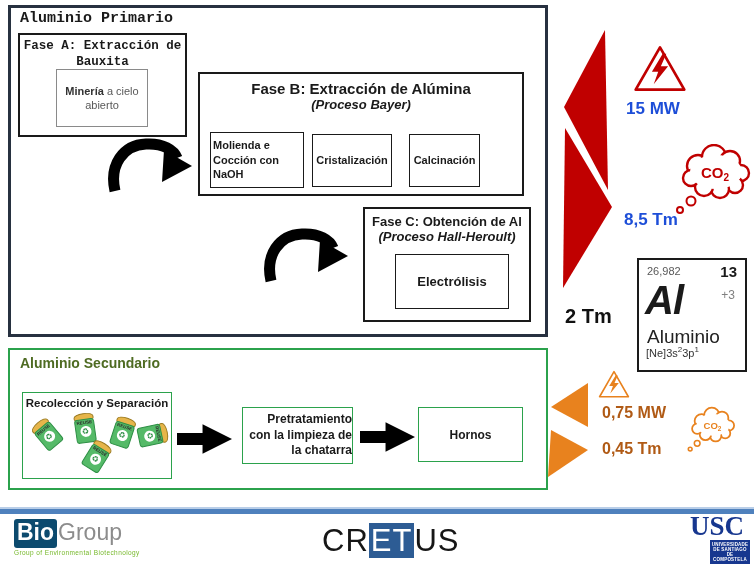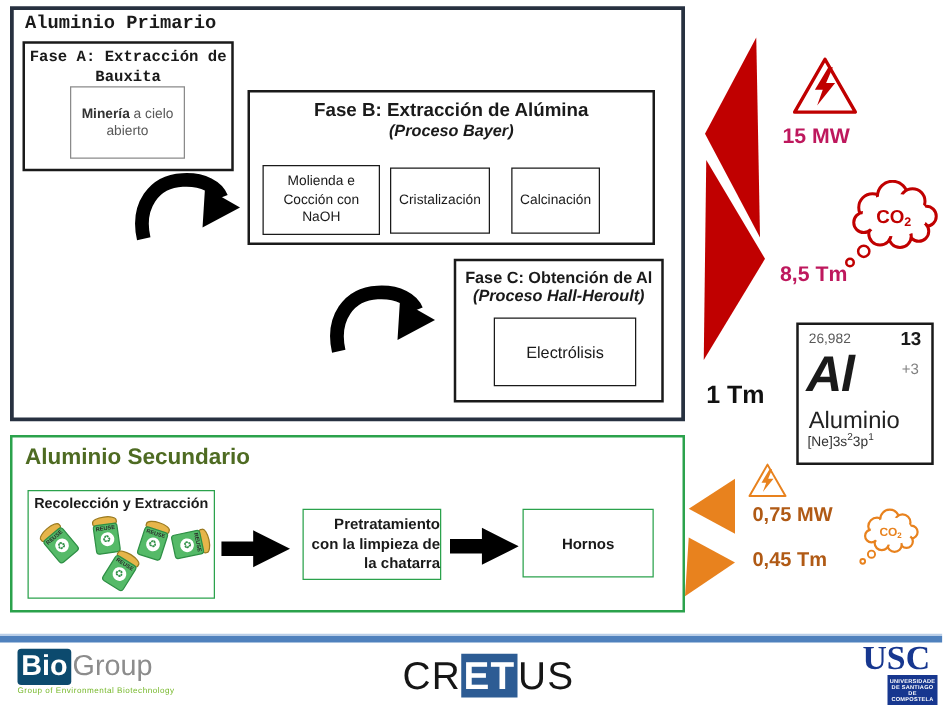--- a/index.html
+++ b/index.html
@@ -13,50 +13,50 @@
   .fase-a{left:18px;top:33px;width:165px;height:100px;}
   .fase-a-title{font-size:12.5px;font-weight:bold;padding-top:4px;line-height:1.25;font-family:Liberation Mono, monospace;}
   .mineria-box{left:36px;top:34px;width:92px;height:58px;border:1px solid #8a8a8a;
                font-size:11px;color:#595959;display:flex;align-items:center;justify-content:center;
                line-height:1.3;padding:0 6px;box-sizing:border-box;}
   .mineria-box b{color:#333;}
   .fase-b{left:198px;top:72px;width:322px;height:120px;}
   .fase-b-title{font-size:15px;font-weight:bold;padding-top:6px;}
   .fase-sub{font-size:13px;font-weight:bold;font-style:italic;}
   .step-box{position:absolute;border:1.5px solid #1a1a1a;display:flex;align-items:center;
-            justify-content:center;font-size:11px;font-weight:normal;text-align:center;
+            justify-content:center;font-size:11px;font-weight:bold;text-align:left;
             line-height:1.35;padding:2px;box-sizing:border-box;}
   .step-molienda{left:10px;top:58px;width:94px;height:56px;}
   .step-crist{left:112px;top:60px;width:80px;height:53px;}
   .step-calc{left:209px;top:60px;width:71px;height:53px;}
   .fase-c{left:363px;top:207px;width:164px;height:111px;}
   .fase-c-title{font-size:13px;font-weight:bold;padding-top:5px;}
   .electrolisis{left:30px;top:45px;width:114px;height:55px;font-size:13px;}
   .curved-arrow{width:86px;height:58px;}
   .arrow1{left:106px;top:137px;}
   .arrow2{left:262px;top:227px;}
   
   .red{color:#c00000;}
   .orange{color:#e8821e;}
   .metric{font-weight:bold;font-size:17px;white-space:nowrap;}
-  .metric.red-t{color:#be185d;}
+  .metric.red-t{color:#1d4ed8;}
   .metric.or-t{color:#b05a15;font-size:16px;}
   .output-label{left:565px;top:305px;font-size:20px;font-weight:bold;color:#111;}
   
   .element-box{left:637px;top:258px;width:106px;height:110px;border:2.5px solid #1a1a1a;background:#fff;}
   .el-mass{left:8px;top:5px;font-size:11px;color:#595959;}
   .el-num{right:8px;top:3px;font-size:15px;font-weight:bold;}
   .el-sym{left:6px;top:18px;font-size:40px;font-weight:bold;letter-spacing:-1px;font-style:italic;}
   .el-charge{right:10px;top:28px;font-size:12px;color:#808080;}
   .el-name{left:8px;top:66px;font-size:19px;color:#222;}
   .el-config{left:7px;top:85px;font-size:11px;color:#333;}
   .el-config sup{font-size:8px;}
   
   .secondary-box{left:8px;top:348px;width:536px;height:138px;border:2.5px solid #2ba24c;}
-  .secondary-title{left:20px;top:355px;font-size:18px;font-weight:bold;color:#4e6b22;}
+  .secondary-title{left:20px;top:355px;font-size:14px;font-weight:bold;color:#4e6b22;}
   .green-box{border:1.5px solid #2ba24c;box-sizing:border-box;}
   .collection-box{left:22px;top:392px;width:150px;height:87px;text-align:center;}
   .collection-title{font-size:11.5px;font-weight:bold;padding-top:4px;}
   .pretreat-box{left:242px;top:407px;width:111px;height:57px;display:flex;align-items:center;
                 justify-content:center;font-size:12px;font-weight:bold;text-align:right;line-height:1.3;}
   .hornos-box{left:418px;top:407px;width:105px;height:55px;display:flex;align-items:center;
               justify-content:center;font-size:12px;font-weight:bold;}
   .flat-arrow{width:55px;height:32px;}
   .sec-arrow1{left:177px;top:423px;}
   .sec-arrow2{left:360px;top:421px;}
@@ -69,21 +69,21 @@
                   font-size:8px;line-height:11px;color:#2e8f45;}
   
   .footer-bar{left:0;top:507px;width:754px;height:7px;
               background:linear-gradient(#b9cee8 0,#b9cee8 2px,#4f81bd 2px,#4f81bd 100%);}
   .biogroup{left:14px;top:519px;}
   .bio-chip{display:inline-block;background:#0c4a6e;color:#fff;font-size:23px;font-weight:bold;
             padding:0 3px 2px 3px;border-radius:3px;}
   .group-word{color:#8c8c8c;font-size:23px;margin-left:1px;}
   .bio-sub{font-size:6.5px;color:#76b82a;margin-top:1px;letter-spacing:.4px;}
   .cretus{left:322px;top:523px;font-size:31px;font-weight:300;letter-spacing:1px;color:#161616;}
-  .cretus .et{background:#2d5c94;color:#fff;padding:0 2px;font-weight:bold;}
+  .cretus .et{background:#2d5c94;color:#fff;padding:0 2px;}
   .usc{left:690px;top:511px;width:60px;}
   .usc-word{font-family:"Liberation Serif",serif;font-size:27px;font-weight:bold;color:#17378f;letter-spacing:0;}
   .usc-badge{background:#17378f;color:#fff;width:38px;margin-left:20px;margin-top:-2px;
              padding:2px 1px;text-align:center;}
   .usc-badge div{font-size:4.5px;font-weight:bold;line-height:5px;letter-spacing:.2px;}
 </style>
 </head>
 <body>
 
 <div class="stage">
@@ -146,36 +146,36 @@
     </g>
     <ellipse cx="52" cy="28" rx="26" ry="17" fill="#fff"></ellipse>
     <text x="51" y="34" text-anchor="middle" font-size="15" font-weight="bold" fill="currentColor" font-family="Liberation Sans, sans-serif"><tspan>CO</tspan><tspan dy="3" font-size="10">2</tspan></text>
     <g fill="#fff" stroke="currentColor" stroke-width="2">
       <circle cx="27" cy="57" r="4.5"></circle>
         <circle cx="16" cy="66" r="3"></circle>
     </g>
   </svg>
   <div class="abs metric red-t" style="left:624px;top:210px;">8,5 Tm</div>
 
-  <div class="abs output-label">1 Tm</div>
+  <div class="abs output-label">2 Tm</div>
 
   <div class="abs element-box">
     <div class="abs el-mass">26,982</div>
     <div class="abs el-num">13</div>
     <div class="abs el-sym">Al</div>
     <div class="abs el-charge">+3</div>
     <div class="abs el-name">Aluminio</div>
     <div class="abs el-config"><span>[Ne]3s</span><sup>2</sup><span>3p</span><sup>1</sup></div>
   </div>
 
   <div class="abs secondary-box"></div>
   <div class="abs secondary-title">Aluminio Secundario</div>
 
   <div class="abs green-box collection-box">
-    <div class="collection-title">Recolección y Extracción</div>
+    <div class="collection-title">Recolección y Separación</div>
     <div class="can" style="left:14px;top:26px;transform:rotate(-40deg);">
       <div class="can-lid"></div>
         <div class="can-body">
           <div class="reuse-label">REUSE</div>
           <div class="recycle-circle">♻</div>
         </div>
     </div>
     <div class="can" style="left:52px;top:20px;transform:rotate(-8deg);">
       <div class="can-lid"></div>
         <div class="can-body">

